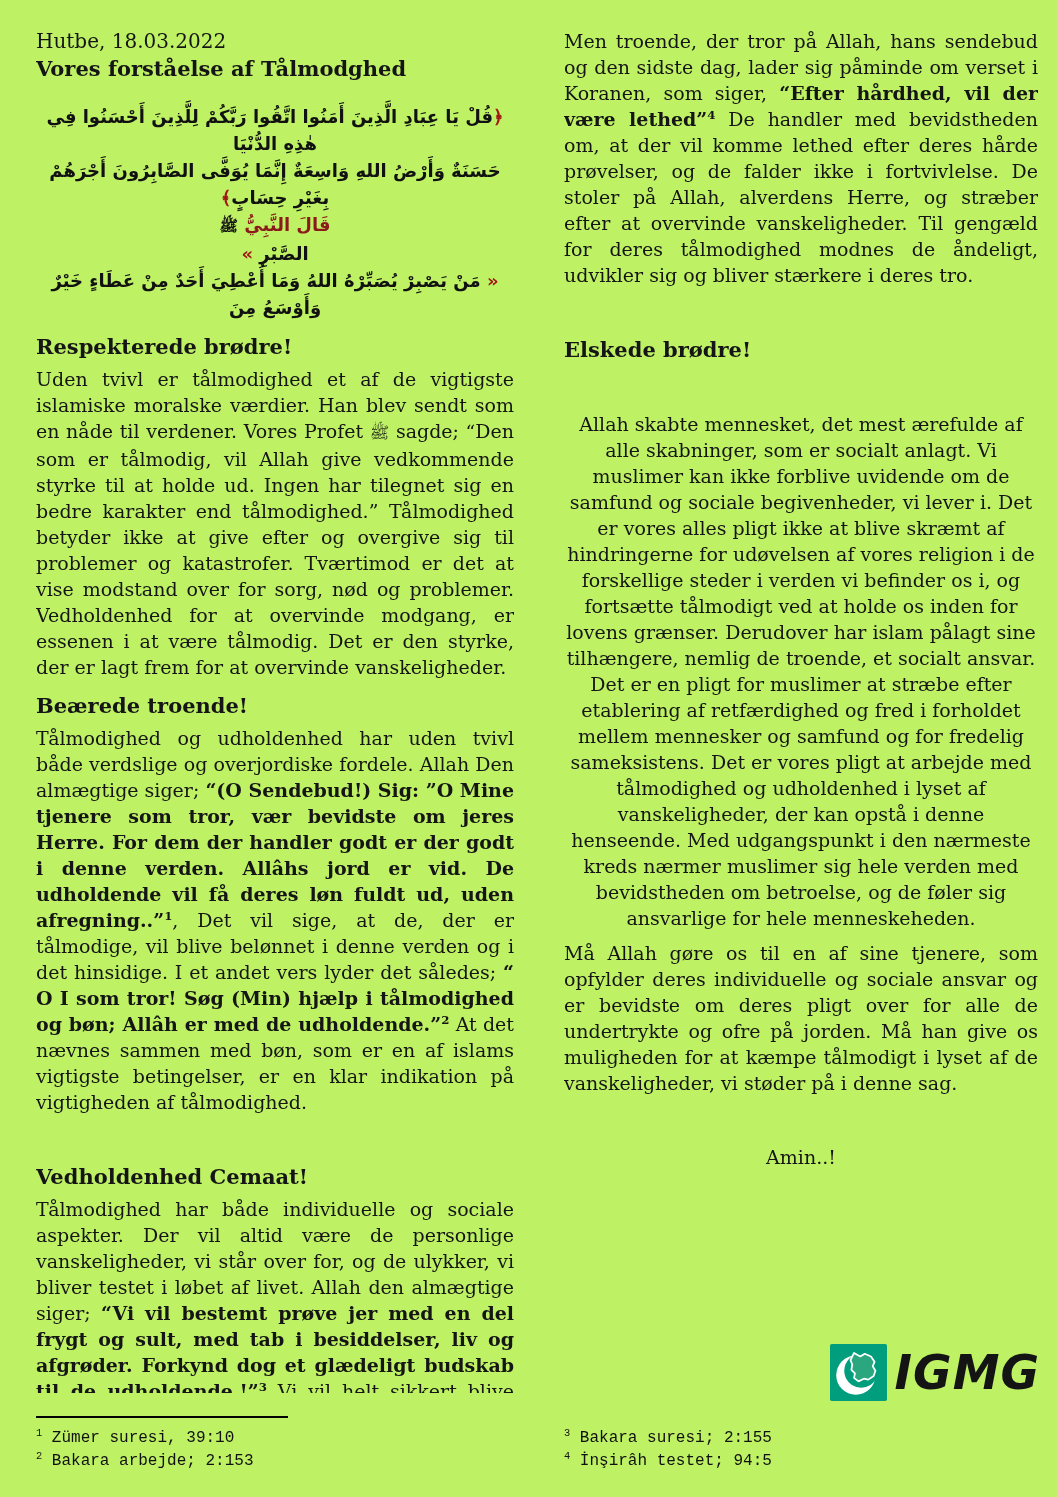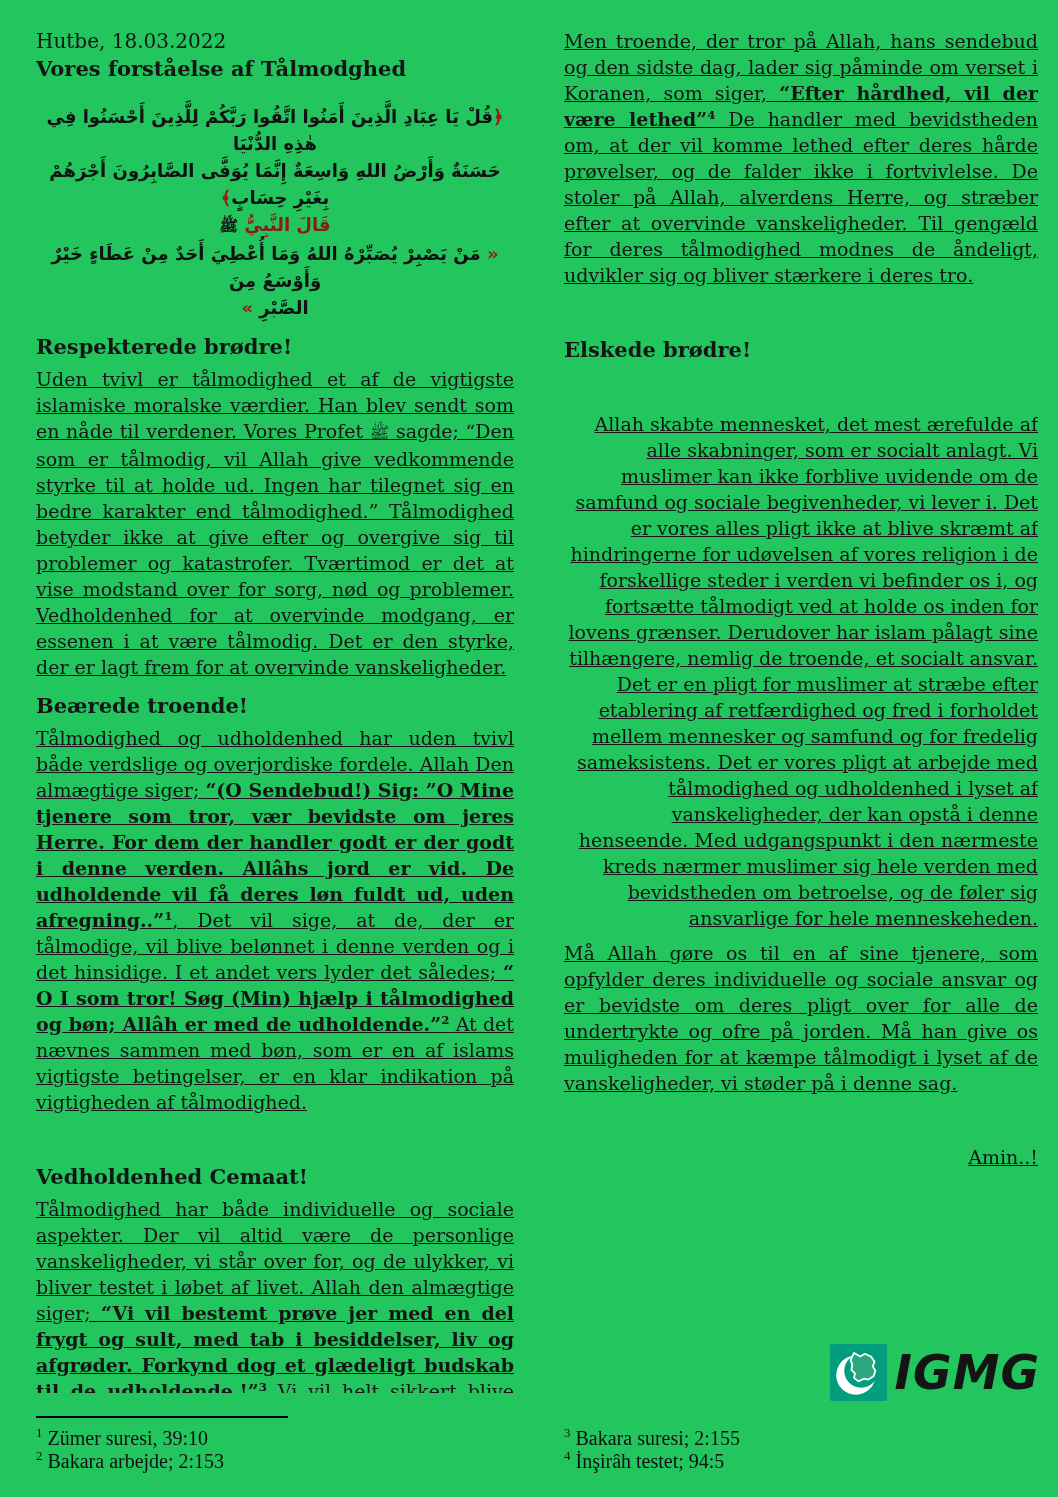--- a/index.html
+++ b/index.html
@@ -1,39 +1,39 @@
 <!DOCTYPE html>
 <html lang="da"><head>
 <meta charset="utf-8">
 <style>
   html,body{margin:0;padding:0;background:#ffffff;}
   .page{
-    position:relative;width:1058px;height:1497px;background:#22c55e;
+    position:relative;width:1058px;height:1497px;background:#bef264;
     font-family:"DejaVu Serif","Liberation Serif",serif;color:#151515;overflow:hidden;
   }
   .col{position:absolute;top:28px;}
   .col-left{left:36px;width:478px;height:1365px;overflow:hidden;}
   .col-right{left:564px;width:474px;height:1300px;overflow:hidden;}
   .hdr-date{font-size:20px;line-height:27px;}
   .doc-title{font-size:21px;font-weight:bold;line-height:28px;margin-bottom:2px;}
   .arabic{direction:rtl;text-align:center;font-family:"DejaVu Sans","Liberation Sans",sans-serif;
     font-weight:bold;font-size:18px;line-height:27px;margin:20px 0 8px 0;color:#111;}
   .ar-line{min-height:27px;}
   .red{color:#A31515;}
   .darkred{color:#8B1A1A;}
   .heading{font-size:21px;font-weight:bold;line-height:27px;margin:12px 0 6px 0;}
   .heading.spaced{margin-top:48px;}
-  .para{font-size:19px;line-height:26px;margin:0 0 9px 0;text-decoration:underline;}
+  .para{font-size:19px;line-height:26px;margin:0 0 9px 0;}
   .para.justify{text-align:justify;text-justify:inter-word;}
-  .para.left{text-align:right;margin-top:48px;}
+  .para.left{text-align:center;margin-top:48px;}
   .para .b{font-weight:bold;}
   .para sup{font-size:0.62em;line-height:0;vertical-align:super;}
   .saw{font-family:"DejaVu Sans",sans-serif;font-size:0.85em;}
-  .fn-block{position:absolute;font-family:Liberation Serif, serif;
-    font-size:20px;line-height:23px;color:#111;}
+  .fn-block{position:absolute;font-family:Liberation Mono, monospace;
+    font-size:16px;line-height:23px;color:#111;}
   .fn-left{left:36px;bottom:24px;width:478px;}
   .fn-right{left:564px;bottom:24px;width:474px;}
   .fn-rule{width:252px;border-top:2px solid #000;margin-bottom:9px;}
   .fn-item sup{font-size:0.65em;vertical-align:super;line-height:0;}
   .logo-row{position:absolute;right:18px;bottom:96px;display:flex;align-items:center;gap:8px;font-style:italic;}
   .logo-mark{display:block;}
   .logo-word{font-family:"DejaVu Sans","Liberation Sans",sans-serif;font-weight:800;
     font-size:47px;letter-spacing:1px;color:#141414;transform:scaleY(1.02);line-height:1;}
 </style>
 </head>
@@ -41,22 +41,22 @@
 
 <div class="page">
 
   <div class="col col-left">
     <div class="hdr-date">Hutbe, 18.03.2022</div>
     <div class="doc-title">Vores forståelse af Tålmodghed</div>
     <div class="arabic" dir="rtl">
         <div class="ar-line"><span class="red">﴿</span><span>قُلْ يَا عِبَادِ الَّذِينَ أَمَنُوا اتَّقُوا رَبَّكُمْ لِلَّذِينَ أَحْسَنُوا فِي هٰذِهِ الدُّنْيَا</span></div>
         <div class="ar-line"><span>حَسَنَةٌ وَأَرْضُ اللهِ وَاسِعَةٌ إِنَّمَا يُوَفَّى الصَّابِرُونَ أَجْرَهُمْ بِغَيْرِ حِسَابٍ</span><span class="red">﴾</span></div>
         <div class="ar-line"><span class="darkred">قَالَ النَّبِيُّ </span><span class="saw">ﷺ</span></div>
+        <div class="ar-line"><span>الصَّبْرِ</span><span class="red"> »</span></div>
         <div class="ar-line"><span class="red">« </span><span>مَنْ يَصْبِرْ يُصَبِّرْهُ اللهُ وَمَا أُعْطِيَ أَحَدٌ مِنْ عَطَاءٍ خَيْرٌ وَأَوْسَعُ مِنَ</span></div>
-        <div class="ar-line"><span>الصَّبْرِ</span><span class="red"> »</span></div>
       </div>
     <div>
         <div class="heading">Respekterede brødre!</div>
         <div class="para justify"><span>Uden tvivl er tålmodighed et af de vigtigste islamiske moralske værdier. Han blev sendt som en nåde til verdener. Vores Profet </span><span class="saw">ﷺ</span><span> sagde; “Den som er tålmodig, vil Allah give vedkommende styrke til at holde ud. Ingen har tilegnet sig en bedre karakter end tålmodighed.” Tålmodighed betyder ikke at give efter og overgive sig til problemer og katastrofer. Tværtimod er det at vise modstand over for sorg, nød og problemer. Vedholdenhed for at overvinde modgang, er essenen i at være tålmodig. Det er den styrke, der er lagt frem for at overvinde vanskeligheder.</span></div>
         <div class="heading">Beærede troende!</div>
         <div class="para justify"><span>Tålmodighed og udholdenhed har uden tvivl både verdslige og overjordiske fordele. Allah Den almægtige siger; </span><span class="b">“(O Sendebud!) Sig: ”O Mine tjenere som tror, vær bevidste om jeres Herre. For dem der handler godt er der godt i denne verden. Allâhs jord er vid. De udholdende vil få deres løn fuldt ud, uden afregning..”</span><sup class="b">1</sup><span>, Det vil sige, at de, der er tålmodige, vil blive belønnet i denne verden og i det hinsidige. I et andet vers lyder det således; </span><span class="b">“ O I som tror! Søg (Min) hjælp i tålmodighed og bøn; Allâh er med de udholdende.”</span><sup class="b">2</sup><span> At det nævnes sammen med bøn, som er en af islams vigtigste betingelser, er en klar indikation på vigtigheden af tålmodighed.</span></div>
         <div class="heading spaced">Vedholdenhed Cemaat!</div>
         <div class="para justify"><span>Tålmodighed har både individuelle og sociale aspekter. Der vil altid være de personlige vanskeligheder, vi står over for, og de ulykker, vi bliver testet i løbet af livet. Allah den almægtige siger; </span><span class="b">“Vi vil bestemt prøve jer med en del frygt og sult, med tab i besiddelser, liv og afgrøder. Forkynd dog et glædeligt budskab til de udholdende,!”</span><sup class="b">3</sup><span> Vi vil helt sikkert blive testet for sygdomme, levevanskeligheder og nogle gange om vores familiemedlemmer. Det eneste liv, der er fri for udfordringer og problemer, er det himmelske liv, som Allah har lovet de troende. Hvis den ene slutter, begynder den anden efter et stykke tid.</span></div>
       </div>
   </div>

